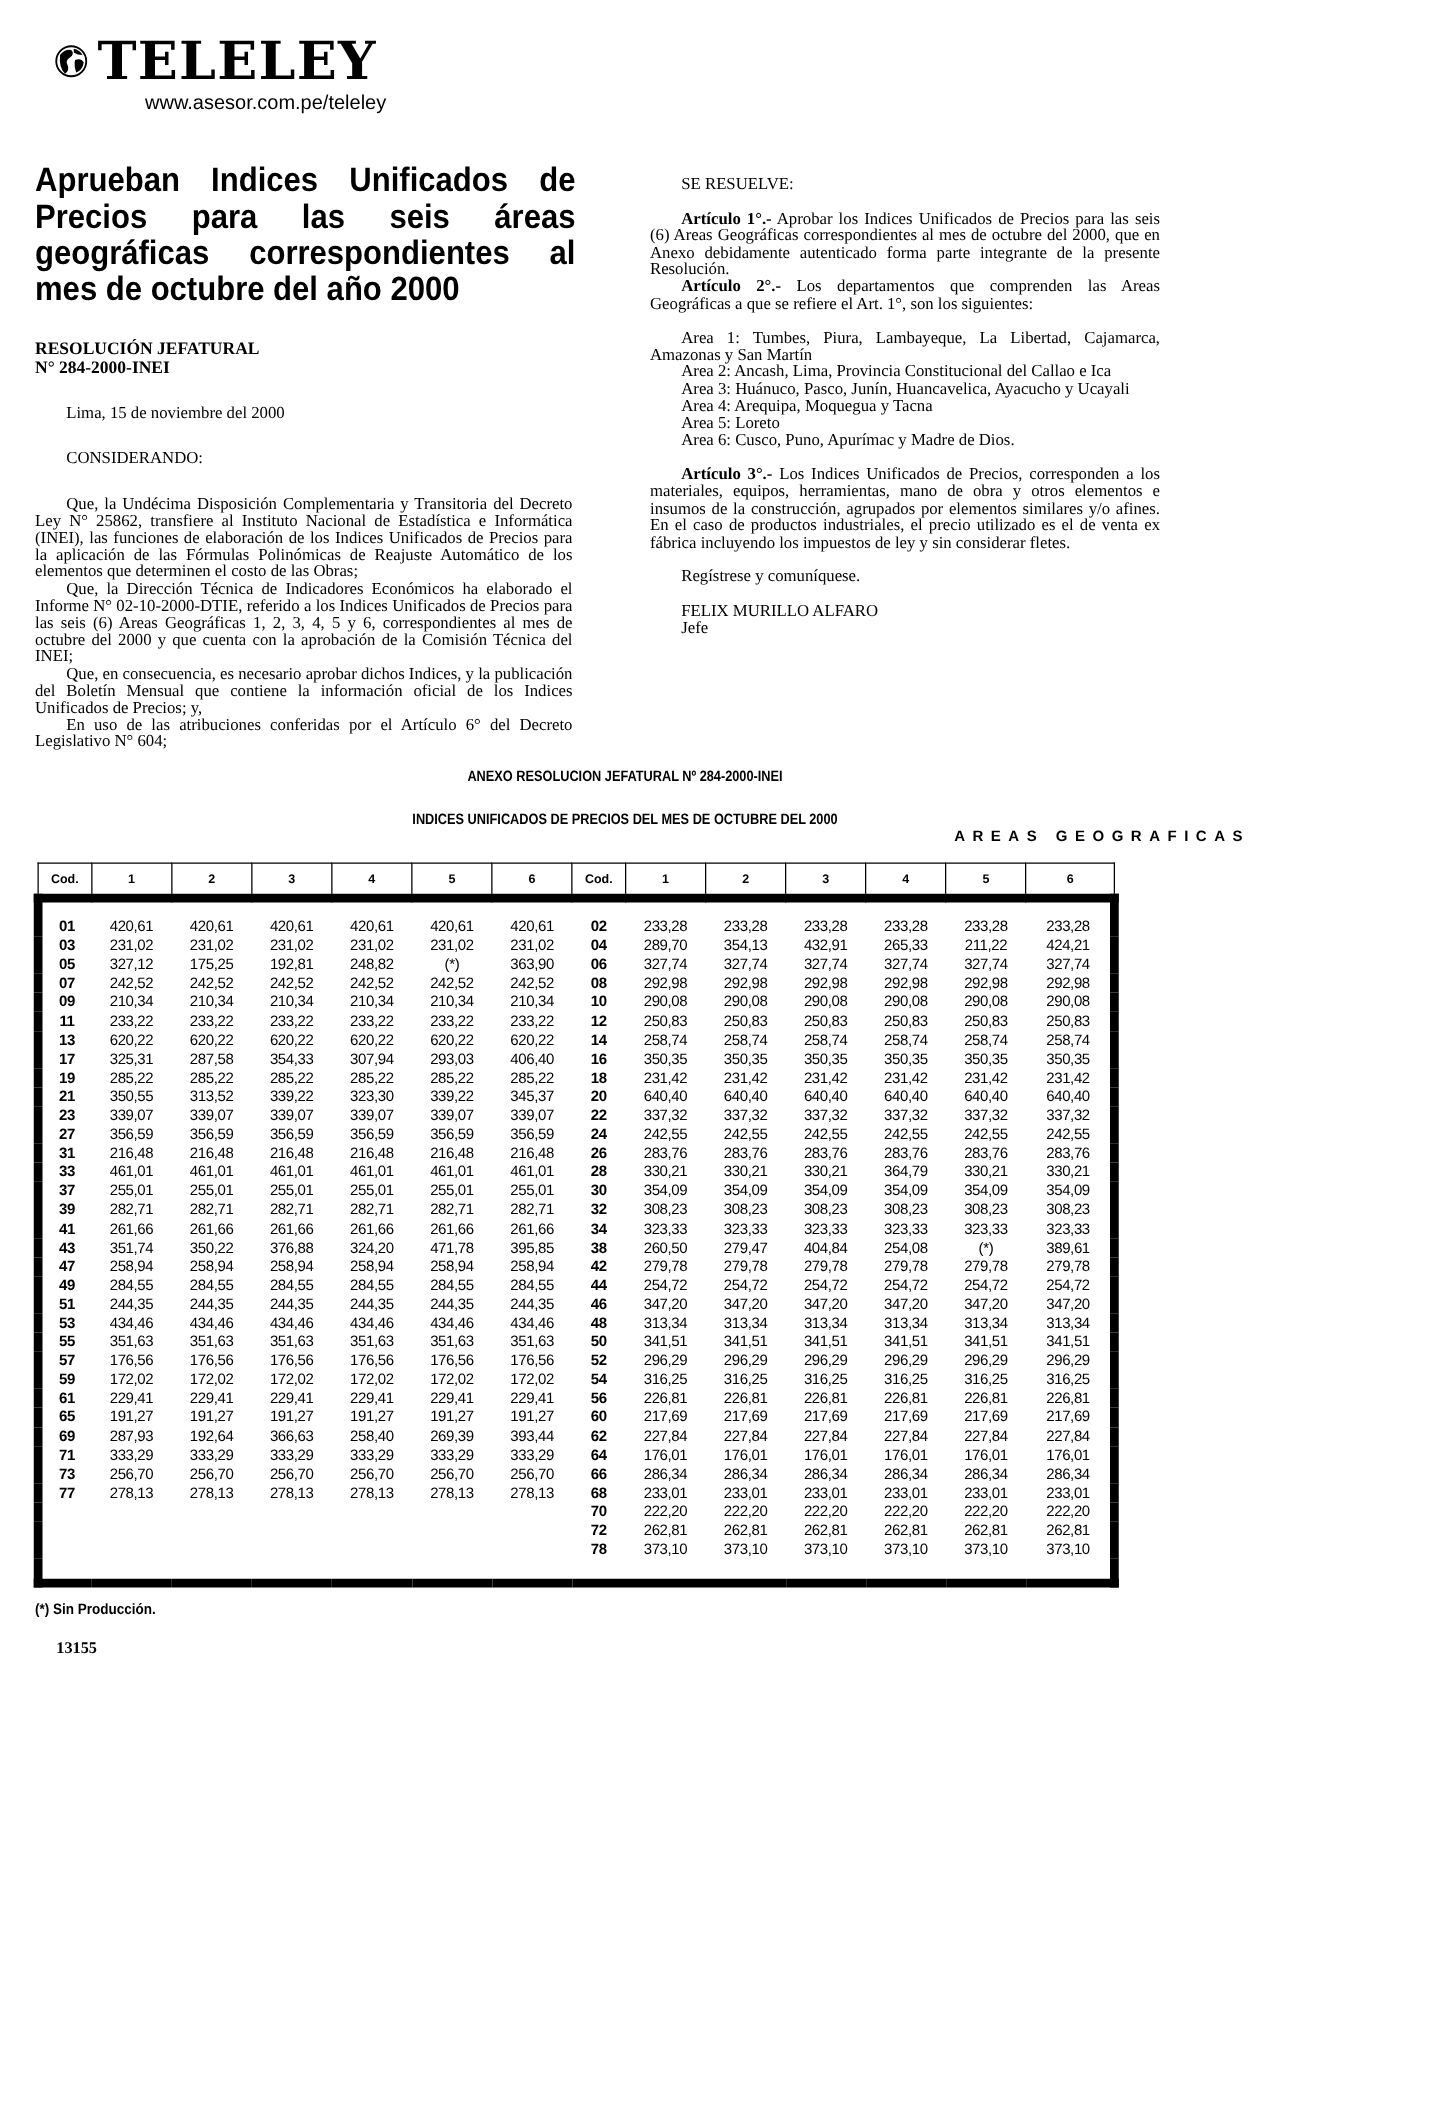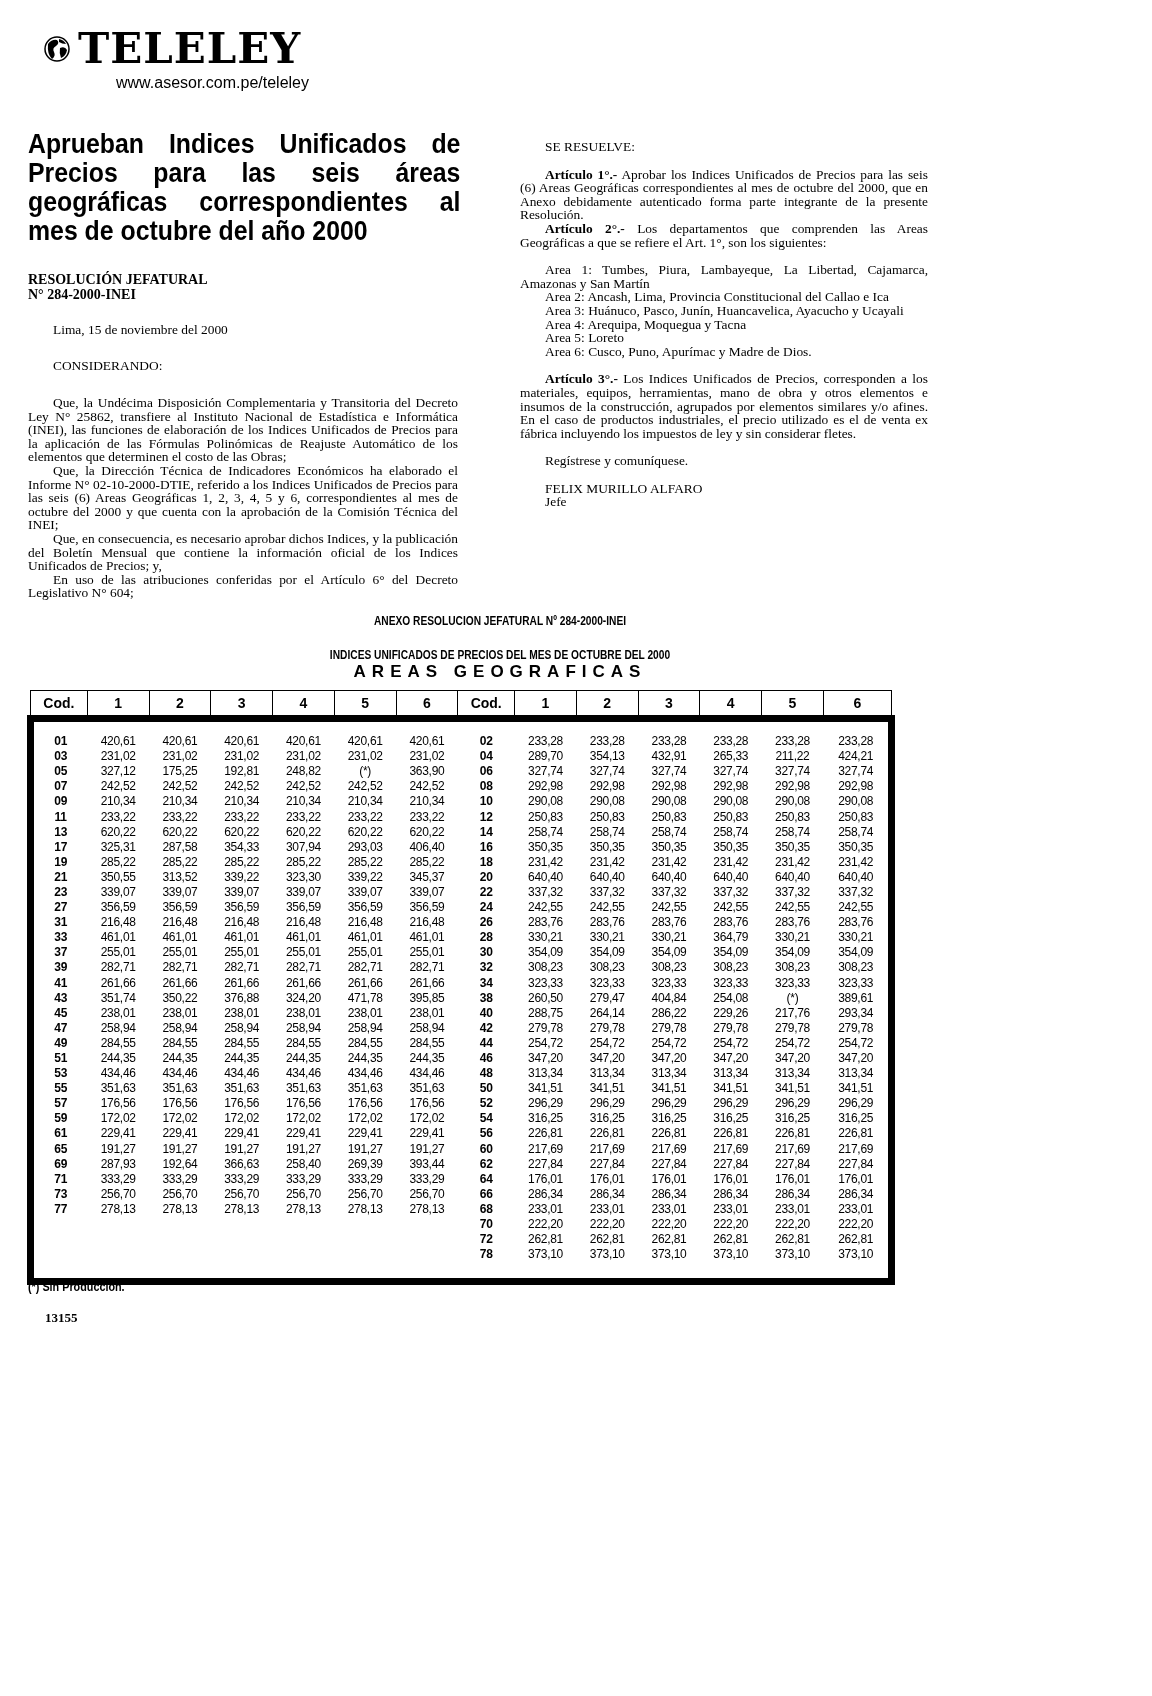--- a/index.html
+++ b/index.html
@@ -18,24 +18,24 @@
   .serif { font-family: "Liberation Serif", serif; font-size: 13.4px; line-height: 13.6px; text-align: justify; }
   .meta-line { font-family: "Liberation Serif", serif; font-size: 13.4px; margin: 20px 0 0 25px; }
   .para { margin: 0; text-indent: 25px; }
   .para.first { margin-top: 22px; }
   .bold { font-weight: bold; }
   .spacer { height: 14px; }
 
   .annex { position: absolute; left: 0; width: 1000px; text-align: center; font-family: "Liberation Sans", sans-serif; font-weight: bold; }
   .annex-title { top: 614px; font-size: 12px; transform: scaleX(0.85); }
   .annex-sub { top: 648px; font-size: 12px; transform: scaleX(0.85); }
-  .annex-areas { top: 662px; font-size: 17px; letter-spacing: 6px; }
+  .annex-areas { top: 662px; font-size: 12px; letter-spacing: 6px; text-align: right; }
 
   table.idx { position: absolute; left: 27px; top: 690px; width: 868px; border-collapse: collapse; font-family: "Liberation Sans", sans-serif; font-size: 12px; }
-  table.idx th { border: 1px solid #000; height: 24px; font-weight: bold; font-size: 14px; padding: 0; text-align: center; transform: none; }
+  table.idx th { border: 1px solid #000; height: 24px; font-weight: bold; font-size: 10px; padding: 0; text-align: center; transform: none; }
   table.idx td { padding: 0; height: 15.1px; line-height: 15px; text-align: center; letter-spacing: -0.3px; }
   table.idx td.code { font-weight: bold; }
   table.idx tr.first-row td { padding-top: 12px; }
   table.idx tbody { border: 7px solid #000000; }
   table.idx tr.pad td { height: 16px; }
   .footnote { position: absolute; left: 28px; top: 1280px; font-family: "Liberation Sans", sans-serif; font-weight: bold; font-size: 12px; transform: scaleX(0.9); transform-origin: left; }
   .page-num { position: absolute; left: 45px; top: 1310px; font-family: "Liberation Serif", serif; font-weight: bold; font-size: 13px; }
 </style>
 </head>
 <body>
@@ -396,36 +396,20 @@
         <td>395,85</td>
         <td class="code">38</td>
         <td>260,50</td>
         <td>279,47</td>
         <td>404,84</td>
         <td>254,08</td>
         <td>(*)</td>
         <td>389,61</td>
       </tr>
       <tr>
-        <td class="code">45</td>
-        <td>238,01</td>
-        <td>238,01</td>
-        <td>238,01</td>
-        <td>238,01</td>
-        <td>238,01</td>
-        <td>238,01</td>
-        <td class="code">40</td>
-        <td>288,75</td>
-        <td>264,14</td>
-        <td>286,22</td>
-        <td>229,26</td>
-        <td>217,76</td>
-        <td>293,34</td>
-      </tr>
-      <tr>
         <td class="code">47</td>
         <td>258,94</td>
         <td>258,94</td>
         <td>258,94</td>
         <td>258,94</td>
         <td>258,94</td>
         <td>258,94</td>
         <td class="code">42</td>
         <td>279,78</td>
         <td>279,78</td>

